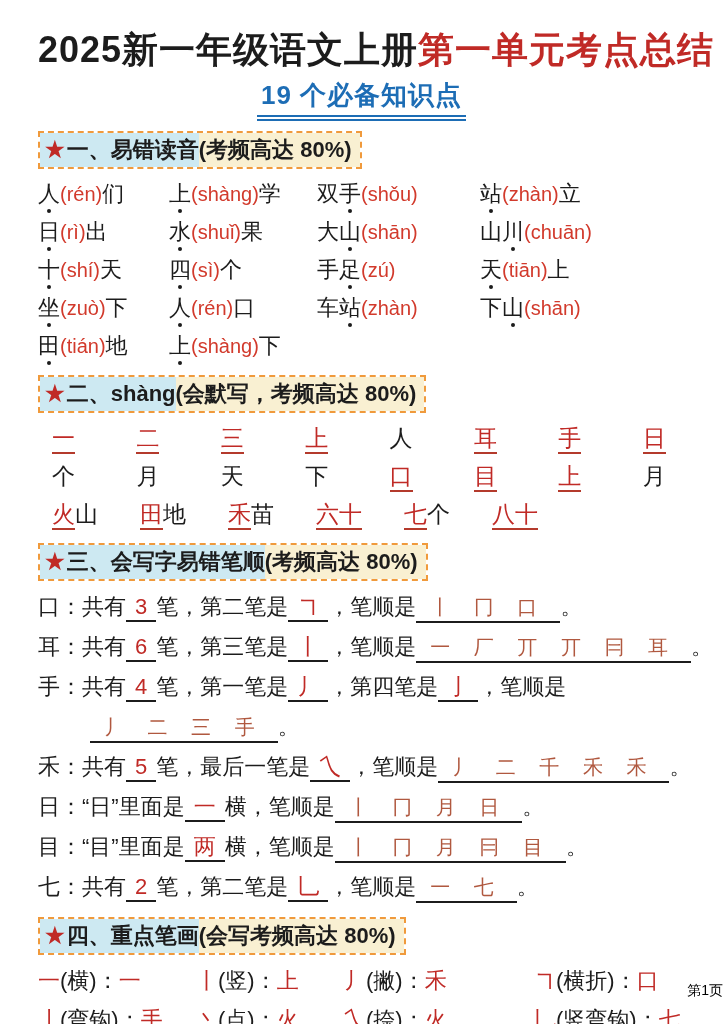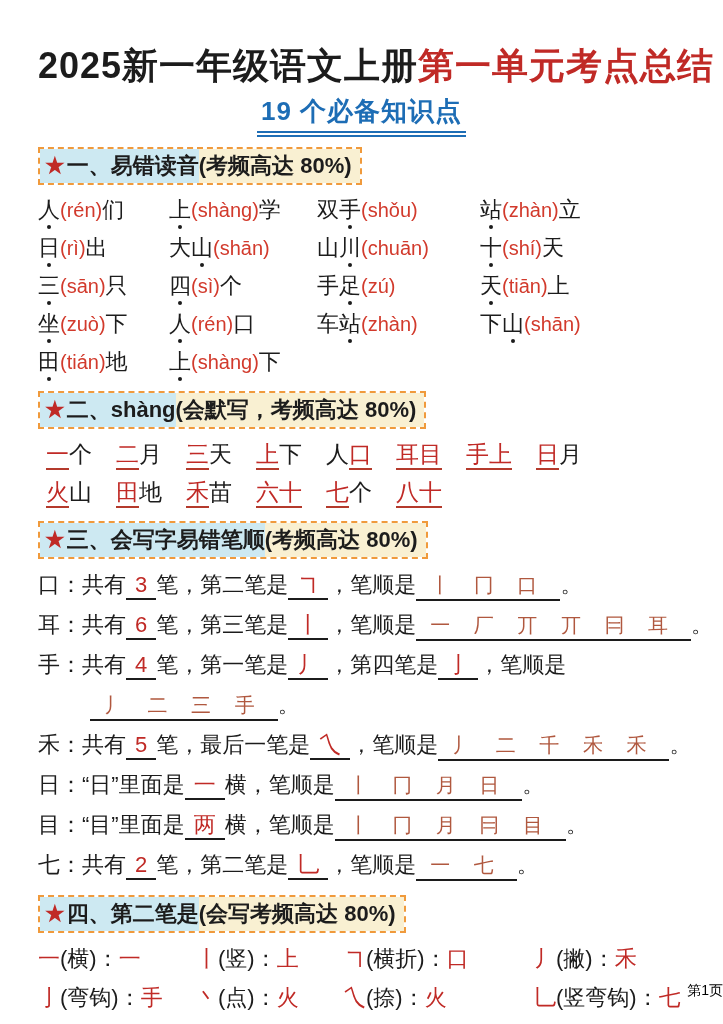--- a/index.html
+++ b/index.html
@@ -12,21 +12,21 @@
     --hdrcream:#f9f0d2;
     --orange:#f09a3c;
   }
   *{box-sizing:border-box;}
   html,body{margin:0;padding:0;}
   body{
     width:723px;height:1024px;background:#ffffff;color:var(--ink);
     font-family:"Liberation Sans", sans-serif;
     -webkit-font-smoothing:antialiased;
   }
-  .page{position:relative;width:723px;height:1024px;padding:42px 38px 0;overflow:hidden;}
+  .page{position:relative;width:723px;height:1024px;padding:26px 38px 0;overflow:hidden;}
 
   .title{font-size:36px;font-weight:900;text-align:center;letter-spacing:1px;line-height:48px;white-space:nowrap;}
   .title .t-red{color:var(--red);}
 
   .subtitle-wrap{text-align:center;margin-top:4px;}
   .subtitle{
     display:inline-block;color:var(--blue);font-size:26px;font-weight:700;
     border-bottom:6px double var(--blue);padding:0 4px 2px;letter-spacing:1px;
   }
 
@@ -43,21 +43,21 @@
   .cell{white-space:nowrap;}
   .hz{color:var(--ink);}
   .em{position:relative;display:inline-block;}
   .em::after{
     content:"";position:absolute;left:50%;bottom:-1px;transform:translateX(-50%);
     width:4px;height:4px;border-radius:50%;background:var(--ink);
   }
   .py{color:var(--pyred);font-size:20px;}
 
   
-  .s2-row{display:flex;gap:24px;font-size:23px;line-height:38px;margin-left:8px;}
+  .s2-row{display:flex;gap:42px;font-size:23px;line-height:38px;margin-left:14px;}
   .word span{padding-bottom:1px;}
   .rc{color:var(--red);border-bottom:2px solid #b43a2c;}
 
   
   .s3{font-size:22px;}
   .line{line-height:40px;white-space:nowrap;}
   .fill{
     display:inline-block;color:var(--red);border-bottom:2px solid var(--ink);
     padding:0 9px 0;line-height:26px;text-align:center;
   }
@@ -93,25 +93,25 @@
   </div>
 
   
   <div class="s1-grid">
     <div class="cell"><span class="hz"></span><span class="hz em">人</span><span class="py">(rén)</span><span class="hz">们</span></div>
     <div class="cell"><span class="hz"></span><span class="hz em">上</span><span class="py">(shàng)</span><span class="hz">学</span></div>
     <div class="cell"><span class="hz">双</span><span class="hz em">手</span><span class="py">(shǒu)</span><span class="hz"></span></div>
     <div class="cell"><span class="hz"></span><span class="hz em">站</span><span class="py">(zhàn)</span><span class="hz">立</span></div>
 
     <div class="cell"><span class="hz"></span><span class="hz em">日</span><span class="py">(rì)</span><span class="hz">出</span></div>
+    <div class="cell"><span class="hz"></span><span class="hz em">水</span><span class="py">(shuǐ)</span><span class="hz">果</span></div>
     <div class="cell"><span class="hz">大</span><span class="hz em">山</span><span class="py">(shān)</span><span class="hz"></span></div>
     <div class="cell"><span class="hz">山</span><span class="hz em">川</span><span class="py">(chuān)</span><span class="hz"></span></div>
 
     <div class="cell"><span class="hz"></span><span class="hz em">十</span><span class="py">(shí)</span><span class="hz">天</span></div>
-    <div class="cell"><span class="hz"></span><span class="hz em">三</span><span class="py">(sān)</span><span class="hz">只</span></div>
     <div class="cell"><span class="hz"></span><span class="hz em">四</span><span class="py">(sì)</span><span class="hz">个</span></div>
     <div class="cell"><span class="hz">手</span><span class="hz em">足</span><span class="py">(zú)</span><span class="hz"></span></div>
 
     <div class="cell"><span class="hz"></span><span class="hz em">天</span><span class="py">(tiān)</span><span class="hz">上</span></div>
     <div class="cell"><span class="hz"></span><span class="hz em">坐</span><span class="py">(zuò)</span><span class="hz">下</span></div>
     <div class="cell"><span class="hz"></span><span class="hz em">人</span><span class="py">(rén)</span><span class="hz">口</span></div>
     <div class="cell"><span class="hz">车</span><span class="hz em">站</span><span class="py">(zhàn)</span><span class="hz"></span></div>
 
     <div class="cell"><span class="hz">下</span><span class="hz em">山</span><span class="py">(shān)</span><span class="hz"></span></div>
     <div class="cell"><span class="hz"></span><span class="hz em">田</span><span class="py">(tián)</span><span class="hz">地</span></div>
@@ -158,30 +158,30 @@
     <div class="line"><span>手：</span><span>共有</span><span class="fill">4</span><span>笔，第一笔是</span><span class="fill">丿</span><span>，第四笔是</span><span class="fill">亅</span><span>，笔顺是</span></div>
     <div class="line wrap"><span class="seq">丿 二 三 手</span><span>。</span></div>
     <div class="line"><span>禾：</span><span>共有</span><span class="fill">5</span><span>笔，最后一笔是</span><span class="fill">乀</span><span>，笔顺是</span><span class="seq">丿 二 千 禾 禾</span><span>。</span></div>
     <div class="line"><span>日：</span><span>“日”里面是</span><span class="fill">一</span><span>横，笔顺是</span><span class="seq">丨 冂 月 日</span><span>。</span></div>
     <div class="line"><span>目：</span><span>“目”里面是</span><span class="fill">两</span><span>横，笔顺是</span><span class="seq">丨 冂 月 冃 目</span><span>。</span></div>
     <div class="line"><span>七：</span><span>共有</span><span class="fill">2</span><span>笔，第二笔是</span><span class="fill">乚</span><span>，笔顺是</span><span class="seq">一 七</span><span>。</span></div>
   </div>
 
   
   <div class="hdr">
-    <span class="hdr-l"><span class="star">★</span><span>四、第二笔是</span></span>
+    <span class="hdr-l"><span class="star">★</span><span>四、重点笔画</span></span>
     <span class="hdr-r">(会写考频高达 80%)</span>
   </div>
 
   
   <div class="s4-grid">
     <div class="s4i"><span class="stk">一</span><span>(横)：</span><span class="ex">一</span></div>
     <div class="s4i"><span class="stk">丨</span><span>(竖)：</span><span class="ex">上</span></div>
+    <div class="s4i"><span class="stk">丿</span><span>(撇)：</span><span class="ex">禾</span></div>
     <div class="s4i"><span class="stk">㇕</span><span>(横折)：</span><span class="ex">口</span></div>
-    <div class="s4i"><span class="stk">丿</span><span>(撇)：</span><span class="ex">禾</span></div>
     <div class="s4i"><span class="stk">亅</span><span>(弯钩)：</span><span class="ex">手</span></div>
     <div class="s4i"><span class="stk">丶</span><span>(点)：</span><span class="ex">火</span></div>
     <div class="s4i"><span class="stk">乀</span><span>(捺)：</span><span class="ex">火</span></div>
     <div class="s4i"><span class="stk">乚</span><span>(竖弯钩)：</span><span class="ex">七</span></div>
   </div>
 
   <div class="footer">第1页</div>
 </div>
 
 </body></html>

